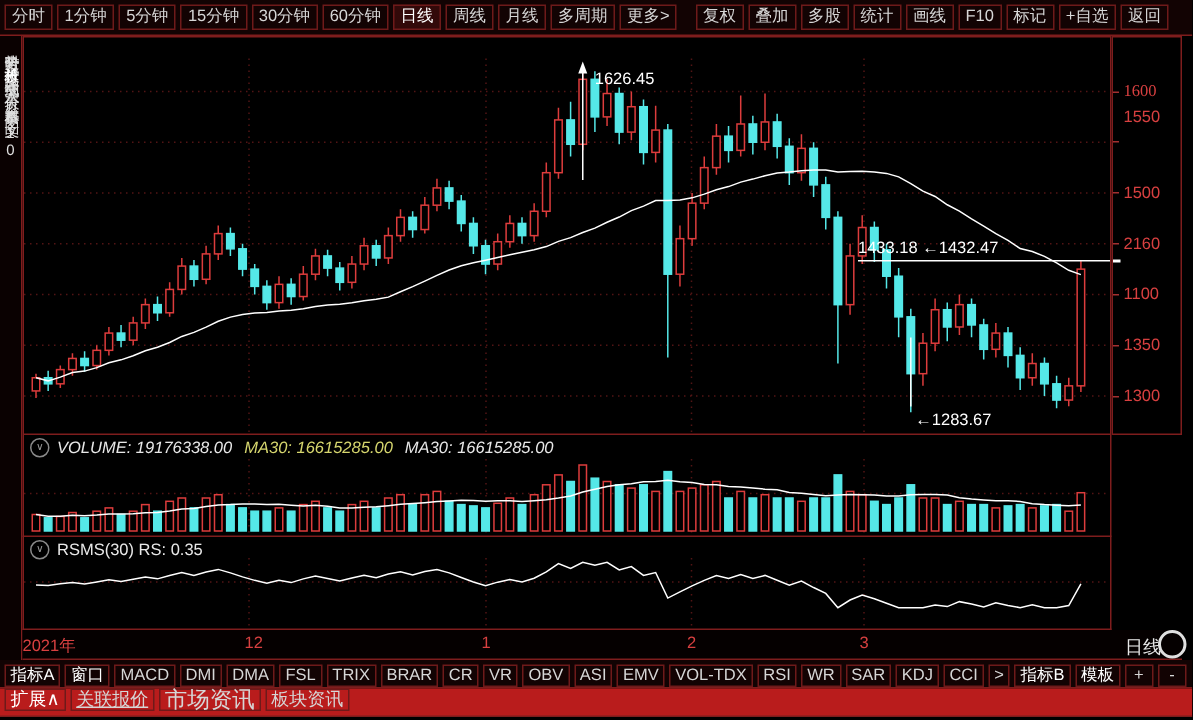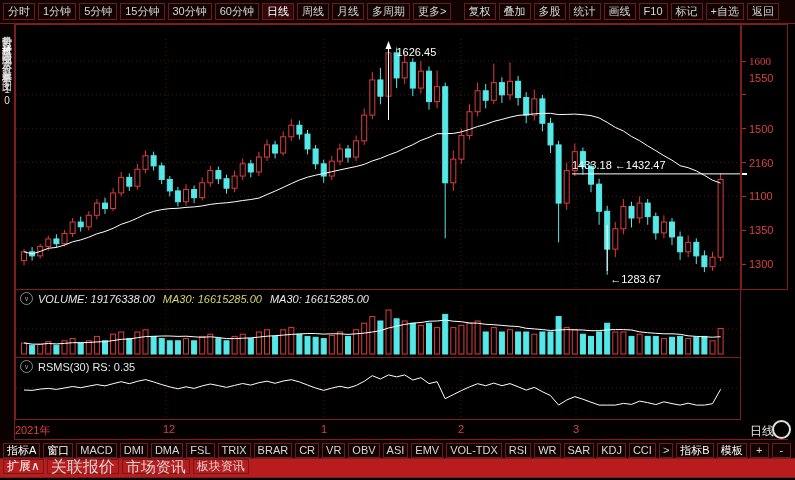--- a/index.html
+++ b/index.html
@@ -451,17 +451,17 @@
       <div class="tab-item">CCI</div>
       <div class="tab-item">&gt;</div>
       <div style="margin-left: auto;"></div>
       <div class="tab-item bright">指标B</div>
       <div class="tab-item bright">模板</div>
       <div class="tab-item" style="width: 12px; text-align: center;">+</div>
       <div class="tab-item" style="width: 12px; text-align: center; margin-right: 4px;">-</div>
     </div>
   <div id="bottombar">
       <div class="tab-item bright" style="font-size: 12px;">扩展∧</div>
-      <div class="tab-item" style="font-size: 16px;">关联报价</div>
+      <div class="tab-item" style="font-size: 12px; text-decoration: underline;">关联报价</div>
       <div class="tab-item" style="font-size: 15px;">市场资讯</div>
       <div class="tab-item" style="font-size: 12px;">板块资讯</div>
     </div>
 </div>
 
 </body></html>

